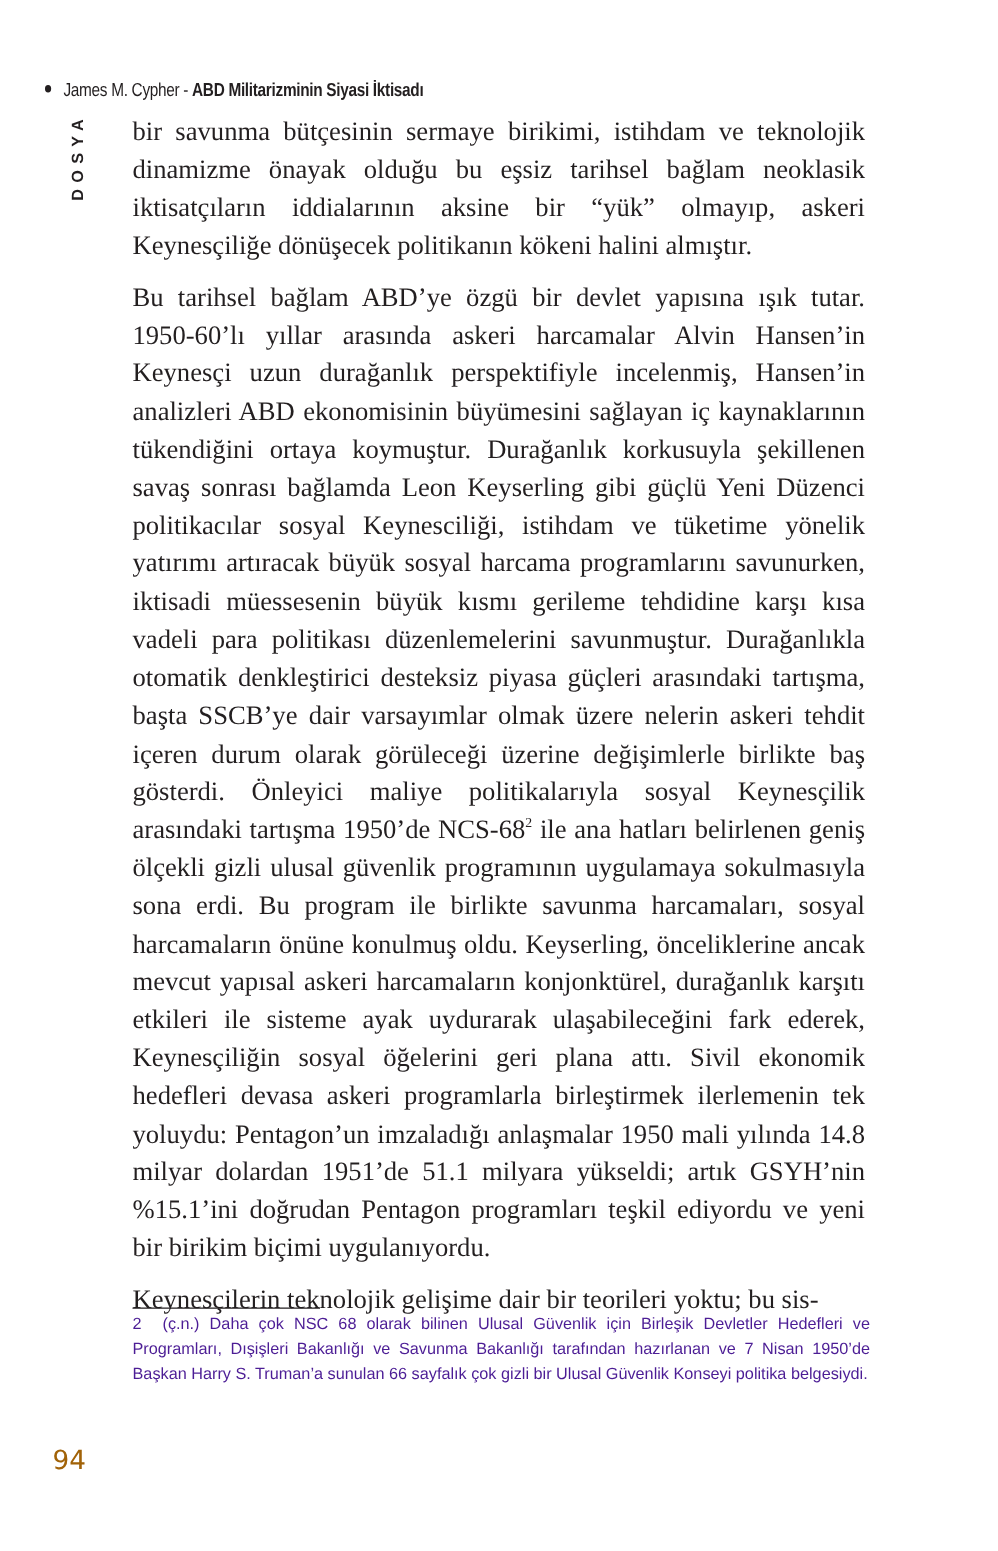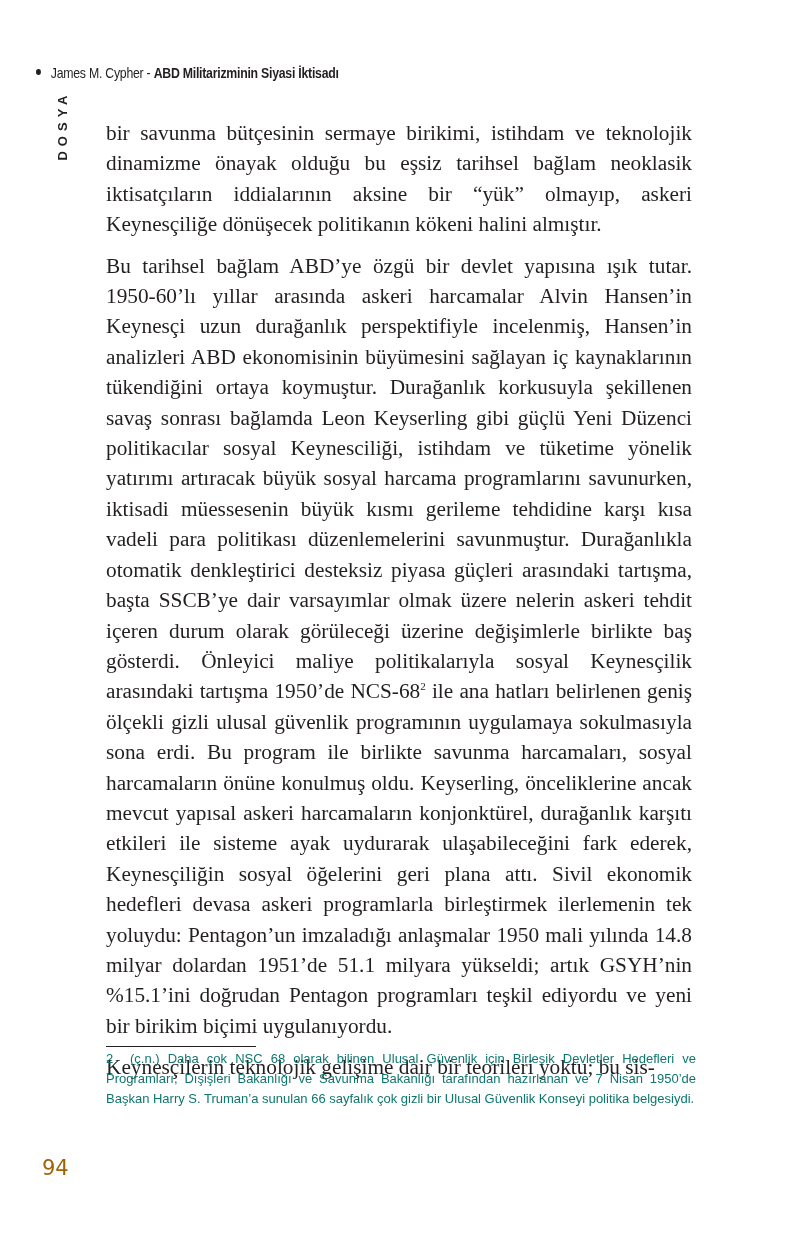--- a/index.html
+++ b/index.html
@@ -56,21 +56,21 @@
     font-family: "Liberation Sans", sans-serif;
     font-weight: bold;
     font-size: 13px;
     letter-spacing: 5px;
     white-space: nowrap;
     color: #231f20;
   }
   .body-text {
     position: absolute;
     left: 106px;
-    top: 118px;
+    top: 90px;
     width: 586px;
     font-family: "Liberation Serif", serif;
     font-size: 21.3px;
     line-height: 30.4px;
     text-align: justify;
     color: #231f20;
     hyphens: manual;
   }
   .body-text p {
     margin: 0 0 11px 0;
@@ -93,21 +93,21 @@
   }
   .footnote {
     position: absolute;
     left: 106px;
     top: 1049px;
     width: 590px;
     font-family: "Liberation Sans", sans-serif;
     font-size: 13px;
     line-height: 20px;
     text-align: justify;
-    color: #0f766e;
+    color: #4c1d95;
   }
   .footnote .fn-num {
     display: inline-block;
     width: 24px;
   }
   .page-number {
     position: absolute;
     left: 42px;
     top: 1156px;
     font-family: "DejaVu Sans", sans-serif;

